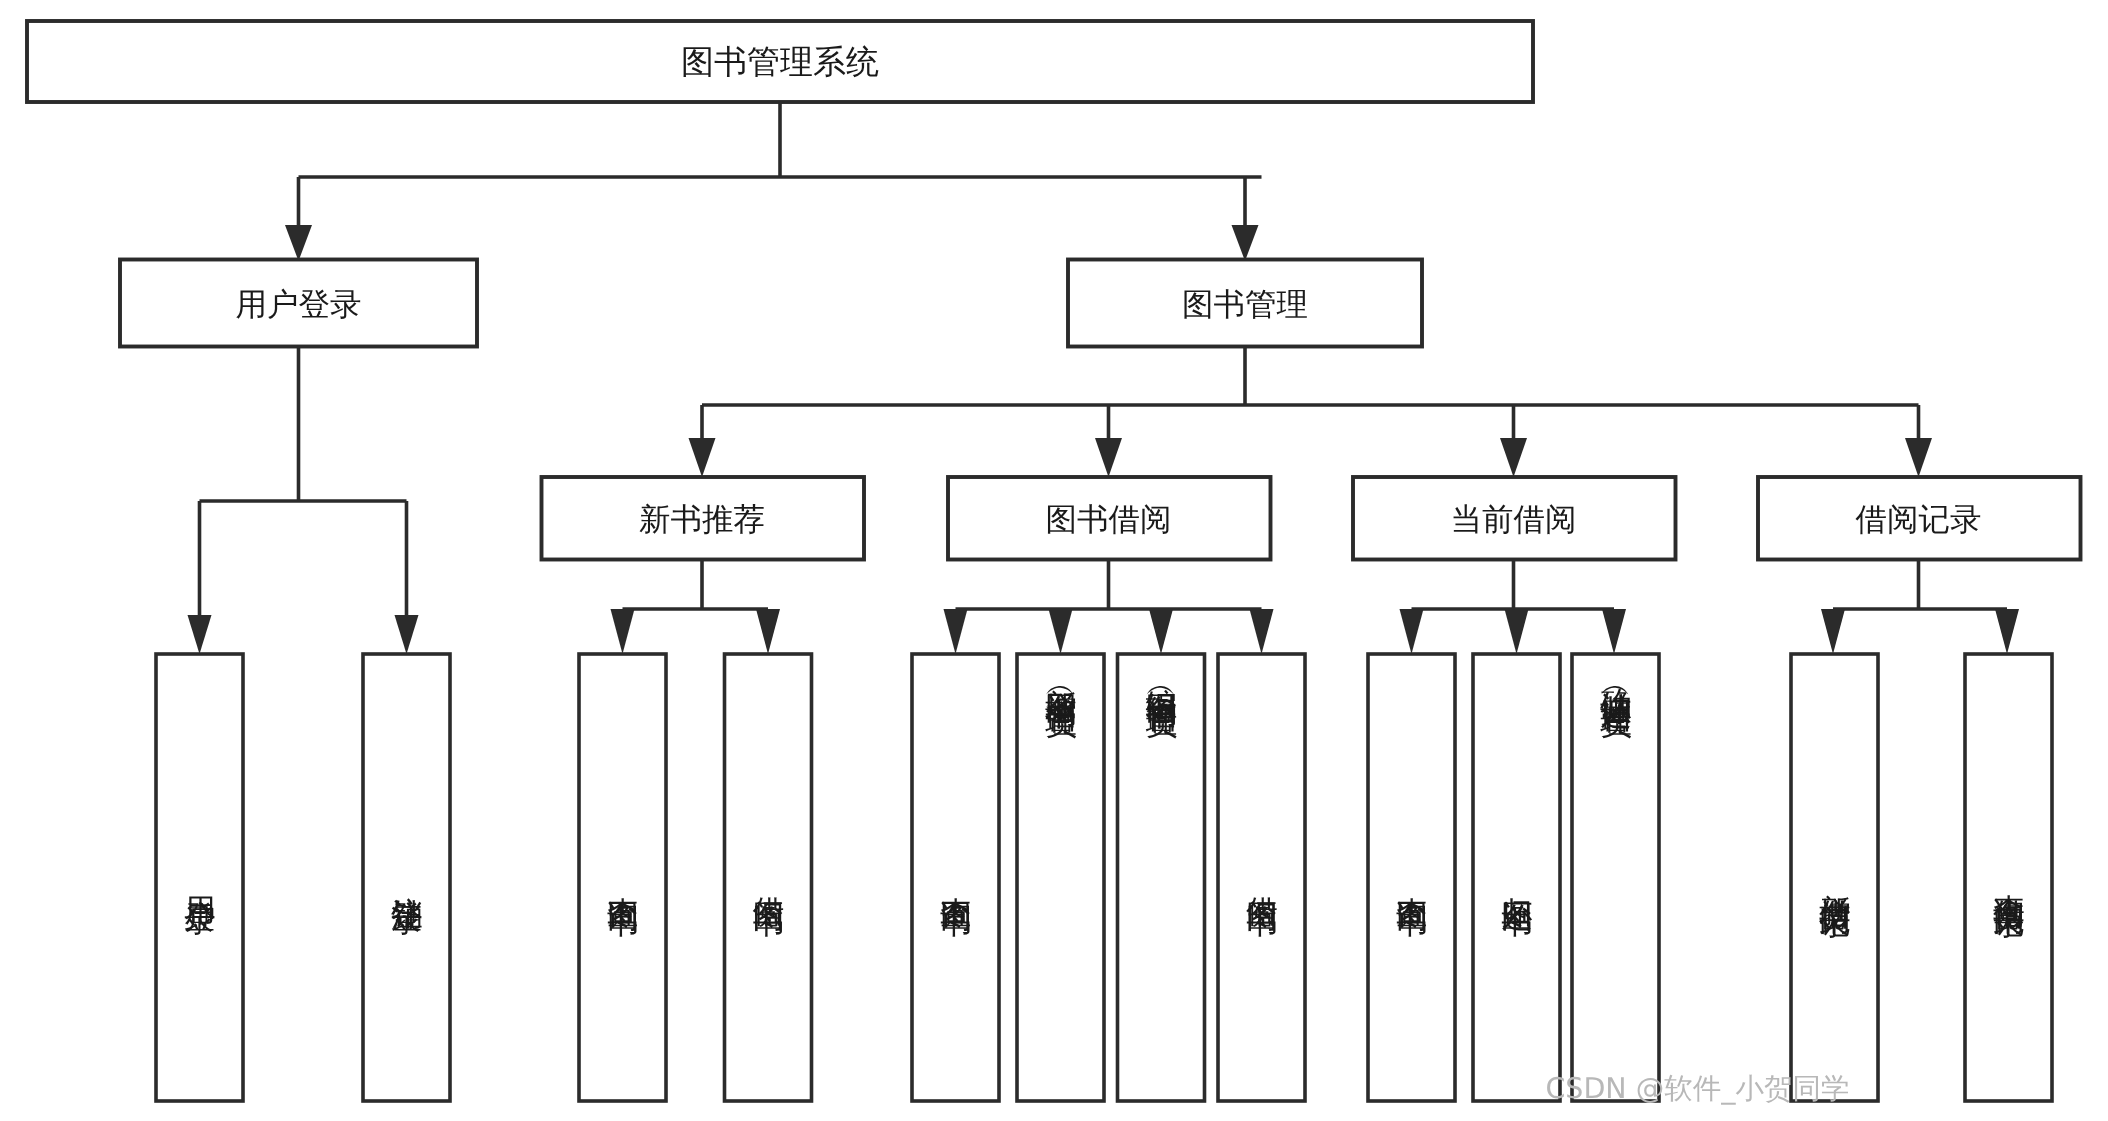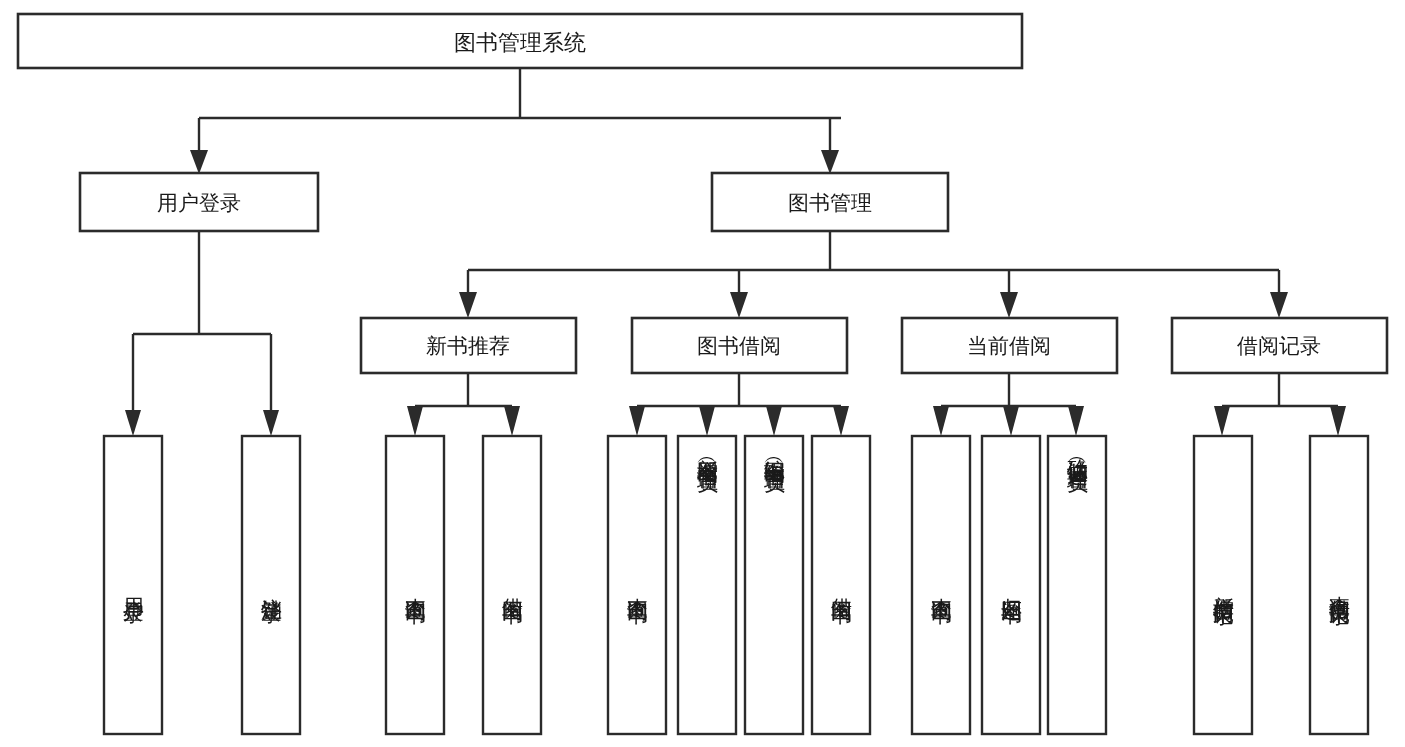--- a/index.html
+++ b/index.html
@@ -225,14 +225,15 @@
   <div class="vlabel-wrap" style="left:1048px; top:436px; width:58px; height:298px; align-items:flex-start;">
     <span class="vlabel" style="margin-top:6px;">确认归还（管理员）</span>
   </div>
   <div class="vlabel-wrap" style="left:1194px; top:436px; width:58px; height:298px;">
     <span class="vlabel">新增借阅记录</span>
   </div>
   <div class="vlabel-wrap" style="left:1310px; top:436px; width:58px; height:298px;">
     <span class="vlabel">查询借阅记录</span>
   </div>
 
+  <div class="watermark">CSDN @软件_小贺同学</div>
 
 </div>
 
 </body></html>

